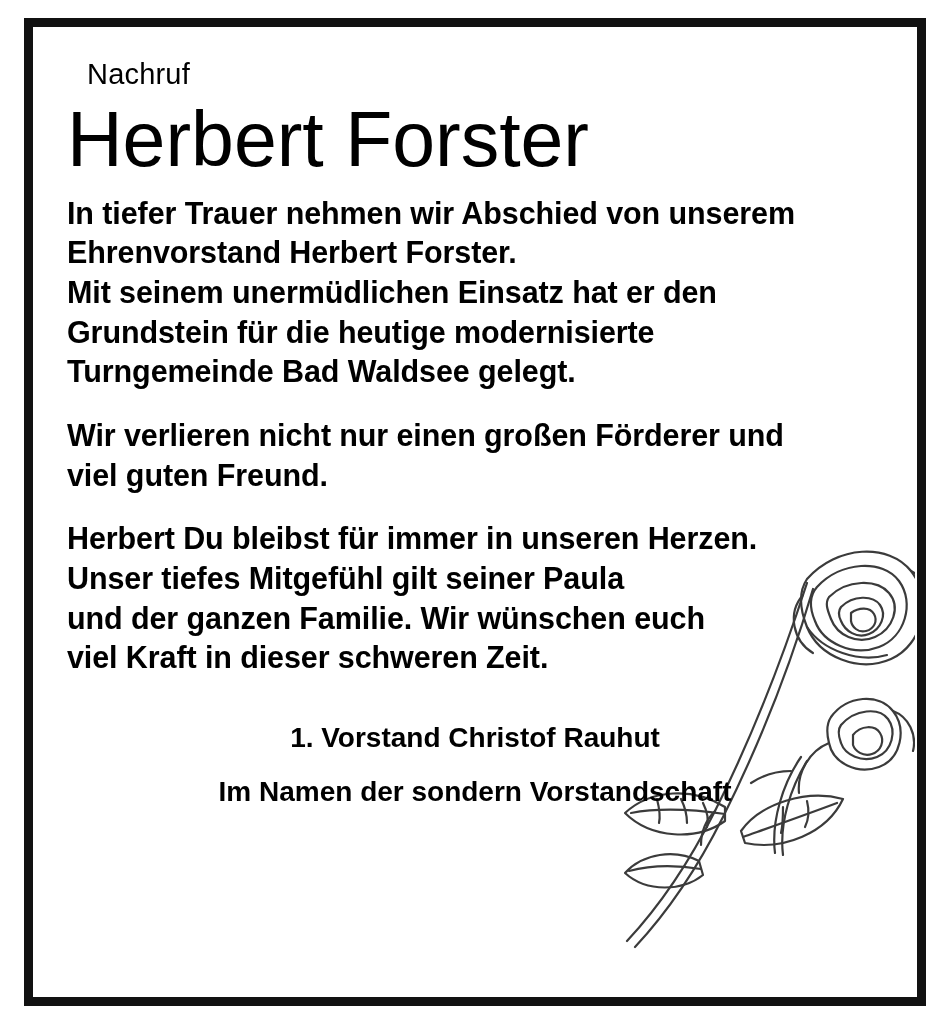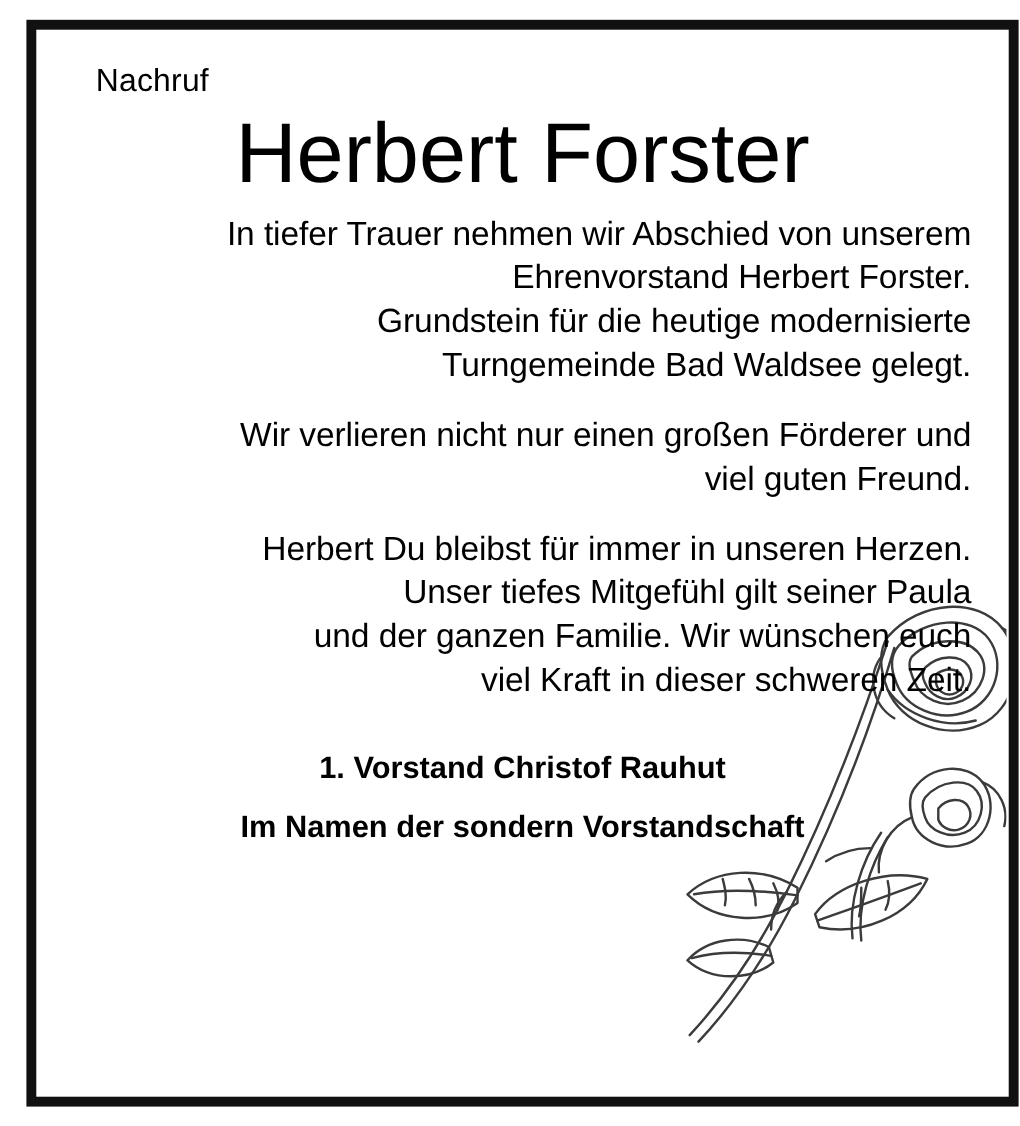--- a/index.html
+++ b/index.html
@@ -37,34 +37,35 @@
   }
 
   .kicker {
     font-size: 29px;
     line-height: 1.1;
     letter-spacing: 0.2px;
     margin: 4px 0 0 20px;
   }
 
   .deceased-name {
-    text-align: center;
+    text-align: left;
     font-size: 77px;
     line-height: 1.05;
     letter-spacing: 0px;
     margin: 8px 0 14px 0;
     white-space: nowrap;
   }
 
   .para {
-    text-align: right;
+    text-align: left;
     font-size: 30.5px;
     line-height: 1.30;
     margin: 0;
     letter-spacing: -0.1px;
+    font-weight: bold;
   }
 
   .para + .para {
     margin-top: 24px;
   }
 
   .para .line {
     display: block;
   }
 
@@ -157,20 +158,21 @@
 
   <div class="content">
 
     <div class="kicker">Nachruf</div>
 
     <div class="deceased-name">Herbert Forster</div>
 
     <p class="para">
       <span class="line">In tiefer Trauer nehmen wir Abschied von unserem</span>
       <span class="line">Ehrenvorstand Herbert Forster.</span>
+      <span class="line">Mit seinem unermüdlichen Einsatz hat er den</span>
       <span class="line">Grundstein für die heutige modernisierte</span>
       <span class="line">Turngemeinde Bad Waldsee gelegt.</span>
     </p>
 
     <p class="para">
       <span class="line">Wir verlieren nicht nur einen großen Förderer und</span>
       <span class="line">viel guten Freund.</span>
     </p>
 
     <p class="para">

